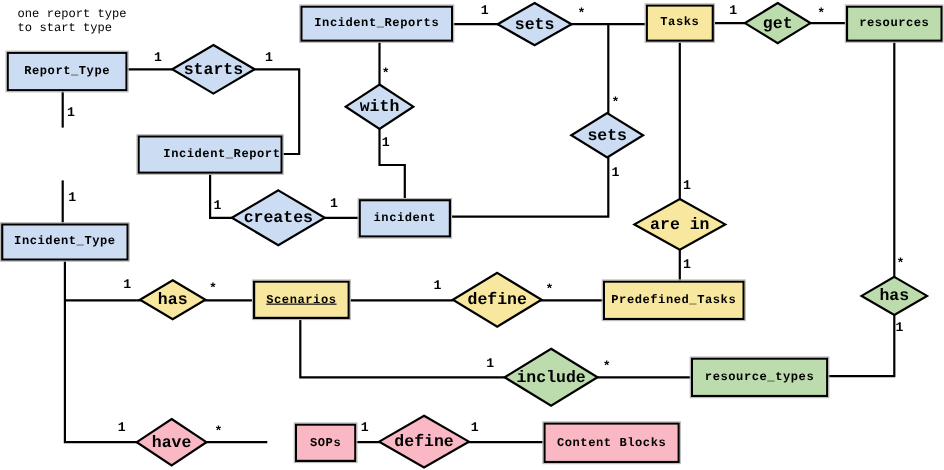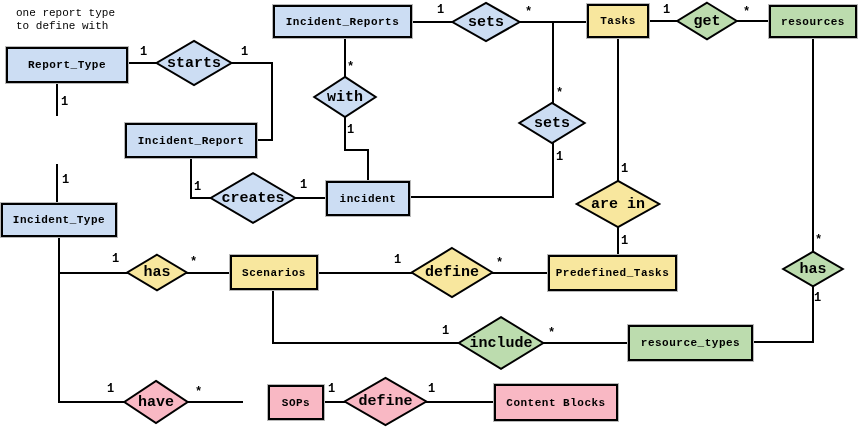--- a/index.html
+++ b/index.html
@@ -61,44 +61,44 @@
     <polyline points="186,273 231,273"></polyline>
     <polyline points="317,273 412,273"></polyline>
     <polyline points="491,273 549,273"></polyline>
     <polyline points="273,290 273,343 459,343"></polyline>
     <polyline points="543,343 629,343"></polyline>
     <polyline points="187,402 243,402"></polyline>
     <polyline points="297,402 345,402"></polyline>
     <polyline points="426,402 495,402"></polyline>
   </svg>
 
-  <div class="note"><div>one report type</div><div>to define with</div></div>
-
-  <div class="entity" style="left: 6px; top: 47px; width: 122px; height: 36px; --fill: #ccddf3;">
+  <div class="note"><div>one report type</div><div>to start type</div></div>
+
+  <div class="entity" style="left: 6px; top: 47px; width: 110px; height: 36px; --fill: #ccddf3;">
       <span class="elabel">Report_Type</span>
     </div>
   <div class="entity" style="left: 273px; top: 5px; width: 139px; height: 33px; --fill: #ccddf3;">
       <span class="elabel">Incident_Reports</span>
     </div>
   <div class="entity" style="left: 587px; top: 4px; width: 62px; height: 34px; --fill: #f8e79e;">
       <span class="elabel">Tasks</span>
     </div>
   <div class="entity" style="left: 769px; top: 5px; width: 88px; height: 33px; --fill: #bcdcae;">
       <span class="elabel">resources</span>
     </div>
-  <div class="entity" style="left: 125px; top: 123px; width: 132px; height: 35px; --fill: #ccddf3;">
+  <div class="entity" style="left: 125px; top: 123px; width: 132px; height: 35px; justify-content: flex-end; --fill: #ccddf3;">
       <span class="elabel">Incident_Report</span>
     </div>
   <div class="entity" style="left: 326px; top: 181px; width: 84px; height: 35px; --fill: #ccddf3;">
       <span class="elabel">incident</span>
     </div>
   <div class="entity" style="left: 1px; top: 203px; width: 116px; height: 34px; --fill: #ccddf3;">
       <span class="elabel">Incident_Type</span>
     </div>
-  <div class="entity" style="left: 230px; top: 255px; width: 88px; height: 35px; --fill: #f8e79e;">
+  <div class="entity" style="left: 230px; top: 255px; width: 88px; height: 35px; text-decoration: underline; --fill: #f8e79e;">
       <span class="elabel">Scenarios</span>
     </div>
   <div class="entity" style="left: 548px; top: 255px; width: 129px; height: 36px; --fill: #f8e79e;">
       <span class="elabel">Predefined_Tasks</span>
     </div>
   <div class="entity" style="left: 628px; top: 325px; width: 125px; height: 36px; --fill: #bcdcae;">
       <span class="elabel">resource_types</span>
     </div>
   <div class="entity" style="left: 242px; top: 385px; width: 56px; height: 35px; margin-left: 26px; --fill: #f9b8c4;">
       <span class="elabel">SOPs</span>

